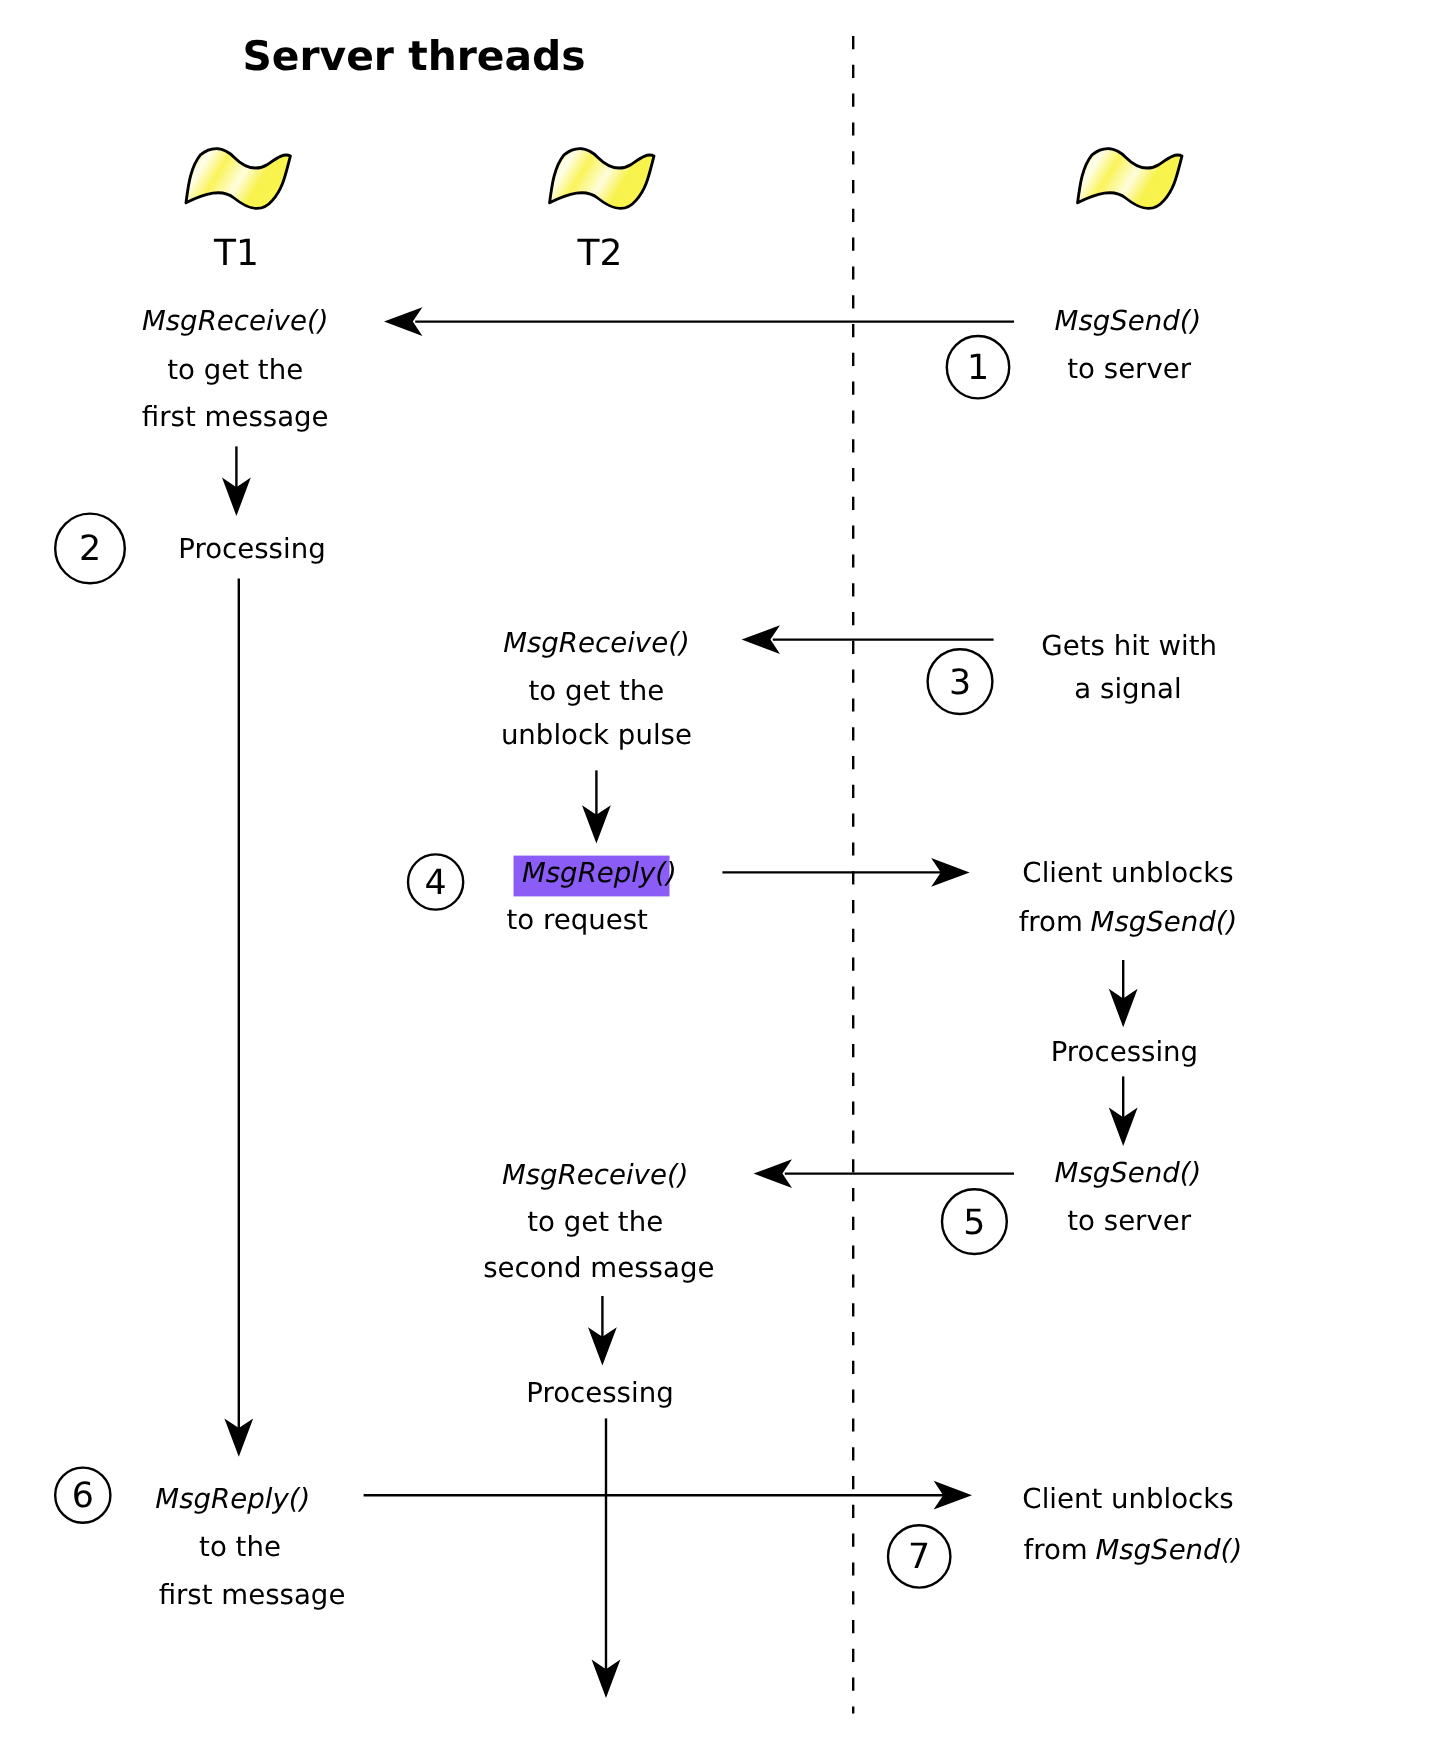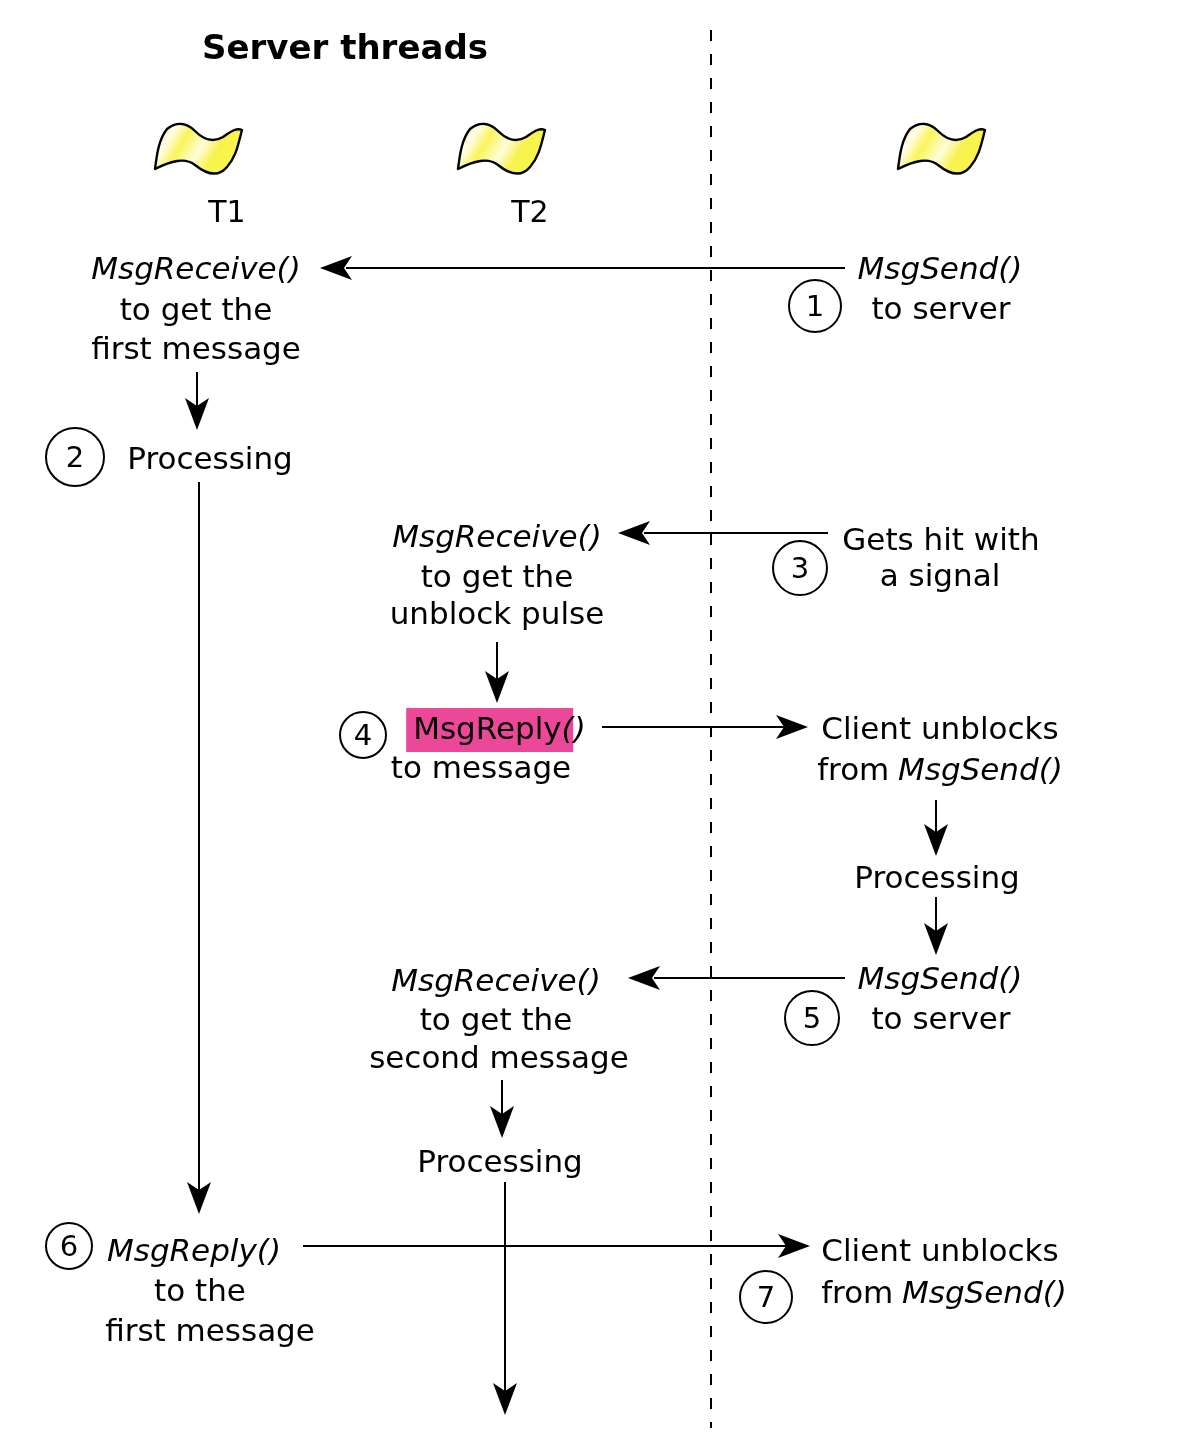--- a/index.html
+++ b/index.html
@@ -3,27 +3,28 @@
 <meta charset="utf-8">
 <style>
   html,body{margin:0;padding:0;background:#fff;}
   .stage{
     position:relative;width:1074px;height:1452px;background:#fff;
     font-family:"DejaVu Sans","Liberation Sans",sans-serif;color:#000;overflow:hidden;
   }
   .layer{position:absolute;left:0;top:0;width:1204px;height:1452px;}
   .t{
     position:absolute;transform:translate(-50%,-50%);
-    font-size:31px;line-height:34px;white-space:nowrap;
+    font-size:23px;line-height:34px;white-space:nowrap;
   }
   .h{font-size:34px;font-weight:bold;}
-  .lane{font-size:30px;margin-left:30px;}
+  .lane{font-size:30px;}
   .i{font-style:italic;}
   .hl{
-    background:#ec4899;
+    font-style:italic;
+    background:#8b5cf6;
     padding:2px 12px 6px 7px;
   }
   .tail{font-style:italic;margin-left:-12px;}
   .gap{margin-right:0.28em;}
   .num{
     position:absolute;transform:translate(-50%,-50%);
     border:2px solid #000;border-radius:50%;background:#fff;
     display:flex;align-items:center;justify-content:center;
     font-size:29px;
   }
@@ -160,21 +161,21 @@
   <div class="t" style="left:940px;top:575px">a signal</div>
 
   <div class="t i" style="left:497px;top:536px">MsgReceive()</div>
   <div class="t" style="left:497px;top:576px">to get the</div>
   <div class="t" style="left:497px;top:613px">unblock pulse</div>
 
   <div class="num" style="left:363px;top:735px;width:44px;height:44px">
       <span>4</span>
     </div>
   <div class="t" style="left:496px;top:728px"><span class="hl">MsgReply</span><span class="tail">()</span></div>
-  <div class="t" style="left:481px;top:767px">to message</div>
+  <div class="t" style="left:481px;top:767px">to request</div>
 
   <div class="t" style="left:940px;top:728px">Client unblocks</div>
   <div class="t" style="left:940px;top:769px"><span class="gap">from</span><span class="i">MsgSend()</span></div>
 
   <div class="t" style="left:937px;top:877px">Processing</div>
 
   <div class="num" style="left:812px;top:1018px;width:52px;height:52px">
       <span>5</span>
     </div>
   <div class="t i" style="left:940px;top:978px">MsgSend()</div>

